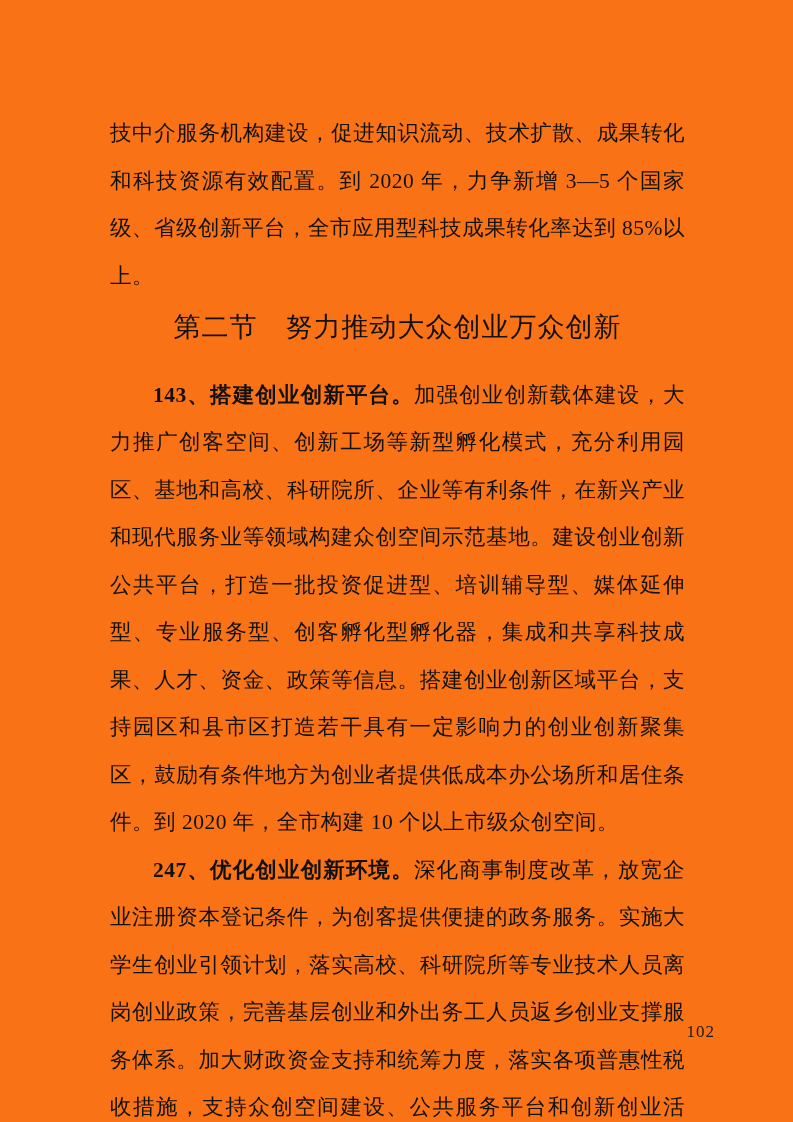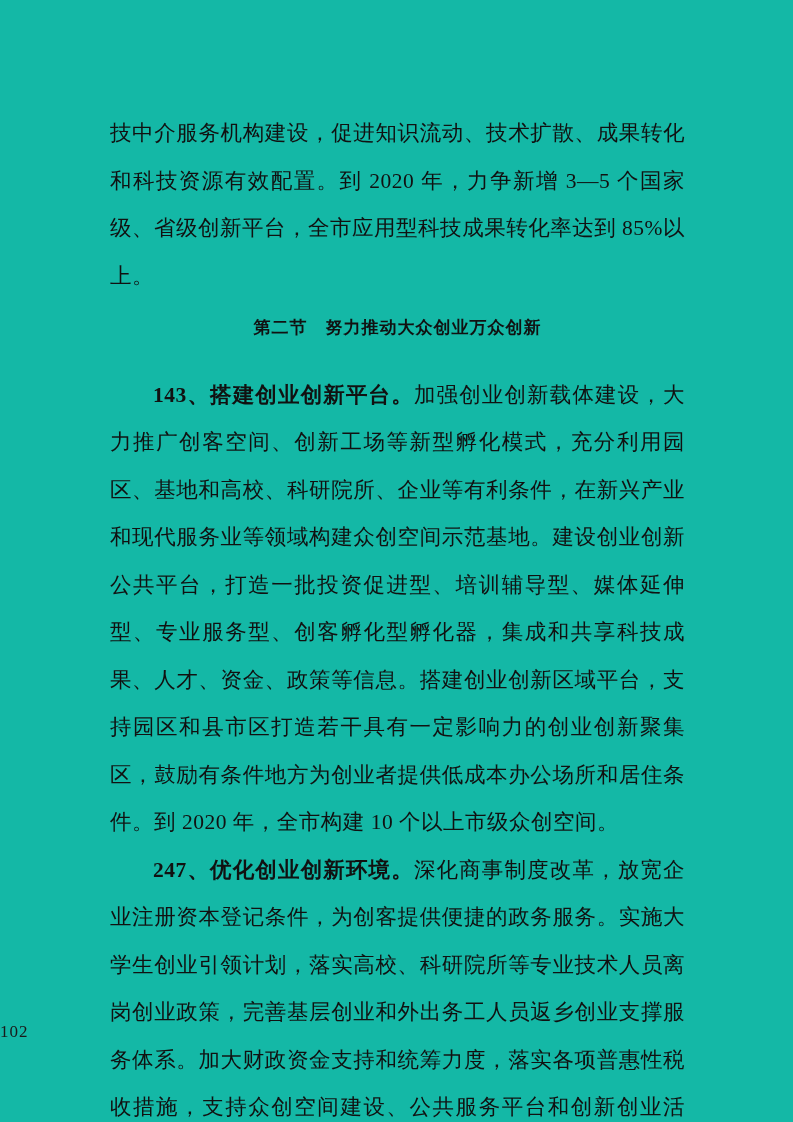--- a/index.html
+++ b/index.html
@@ -4,21 +4,21 @@
 <style>
   html, body {
     margin: 0;
     padding: 0;
     background: #ffffff;
   }
   .page {
     position: relative;
     width: 793px;
     height: 1122px;
-    background: #14b8a6;
+    background: #f97316;
     overflow: hidden;
     font-family: "Liberation Serif", "DejaVu Serif", serif;
     color: #111111;
   }
   .content {
     position: absolute;
     top: 110px;
     left: 110px;
     width: 575px;
     font-size: 21.5px;
@@ -32,33 +32,33 @@
   }
   .body-par.indent {
     text-indent: 2em;
   }
   .lead {
     font-weight: bold;
     margin-top: 39px;
   }
   .section-heading {
     margin: 4px 0 20px 0;
-    font-size: 17px;
+    font-size: 27px;
     line-height: 47.5px;
-    font-weight: bold;
+    font-weight: normal;
     text-align: center;
     text-indent: 0;
     letter-spacing: 1px;
   }
   .page-footer {
     position: absolute;
     left: 0;
     width: 715px;
     top: 1022px;
-    text-align: left;
+    text-align: right;
   }
   .page-number {
     font-size: 17px;
     letter-spacing: 1px;
     color: #1a1a1a;
   }
 </style>
 </head>
 <body>
 

